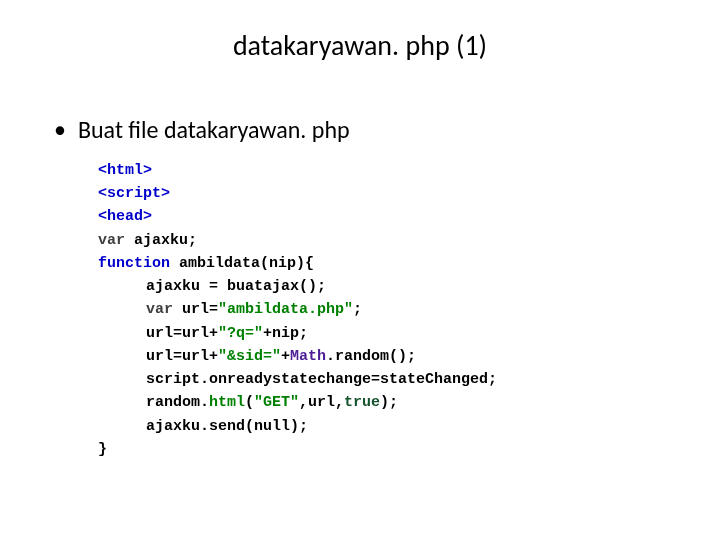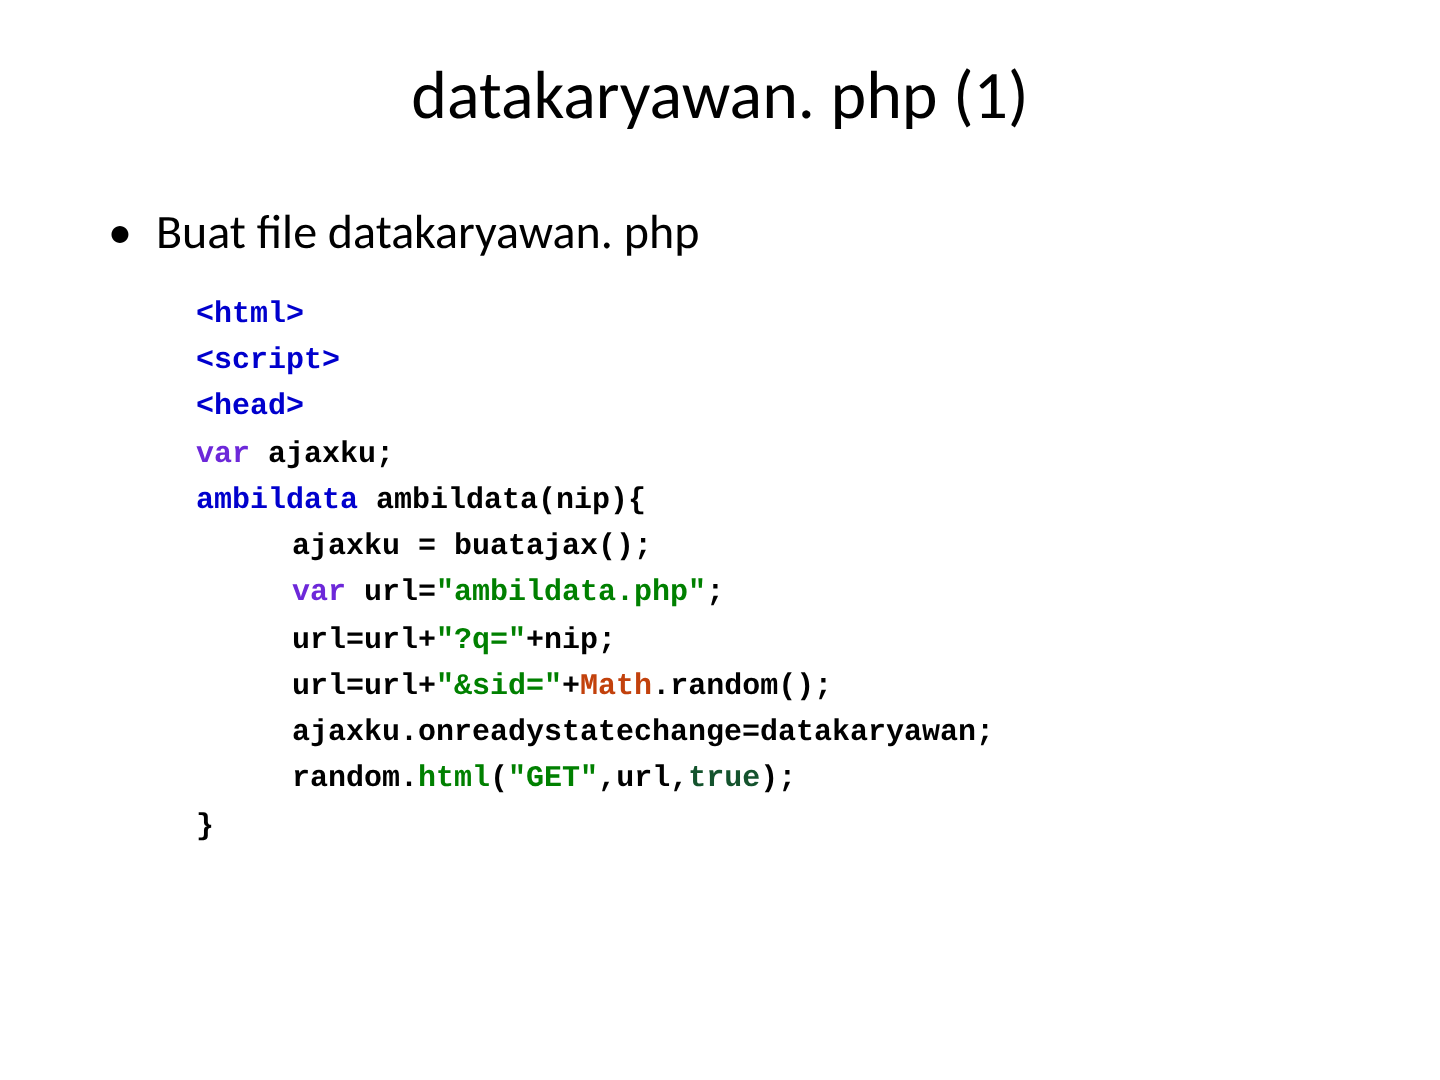--- a/index.html
+++ b/index.html
@@ -6,22 +6,22 @@
   body {
     width: 720px;
     height: 540px;
     background: #fff;
     font-family: Calibri, Arial, sans-serif;
     padding: 28px 50px;
     color: #000;
   }
   .title {
     text-align: center;
-    font-size: 34px;
-    margin-bottom: 34px;
+    font-size: 28px;
+    margin-bottom: 53px;
     font-weight: 400;
   }
   .bullet-row {
     display: flex;
     align-items: flex-start;
     font-size: 24px;
     margin-bottom: 14px;
     margin-left: 4px;
   }
   .bullet-dot {
@@ -38,43 +38,44 @@
     line-height: 1.55;
     margin-left: 48px;
     color: #000;
     font-weight: bold;
   }
   .code-line {
     white-space: pre;
   }
   .indent1 { padding-left: 48px; }
   .kw-tag { color: #0000cd; }
-  .kw-var { color: #6d28d9; text-align: right; }
+  .kw-var { color: #404040; text-align: right; }
   .kw-fn  { color: #0000cd; }
   .kw-true{ color: #14532d; }
   .str    { color: #008000; }
   .open   { color: #008000; }
-  .math   { color: #c2410c; }
+  .math   { color: #4c1d95; }
 </style>
 </head>
 <body>
 
 <div class="title">datakaryawan. php (1)</div>
 
 <div class="bullet-row">
   <span class="bullet-dot">•</span>
   <span class="bullet-text">Buat file datakaryawan. php</span>
 </div>
 
 <div class="code-area">
   <div class="code-line"><span class="kw-tag">&lt;html&gt;</span></div>
   <div class="code-line"><span class="kw-tag">&lt;script&gt;</span></div>
   <div class="code-line"><span class="kw-tag">&lt;head&gt;</span></div>
   <div class="code-line"><span class="kw-var">var</span><span> ajaxku;</span></div>
-  <div class="code-line"><span class="kw-fn">ambildata</span><span> ambildata(nip){</span></div>
+  <div class="code-line"><span class="kw-fn">function</span><span> ambildata(nip){</span></div>
   <div class="code-line indent1"><span>ajaxku = buatajax();</span></div>
   <div class="code-line indent1"><span class="kw-var">var</span><span> url=</span><span class="str">"ambildata.php"</span><span>;</span></div>
   <div class="code-line indent1"><span>url=url+</span><span class="str">"?q="</span><span>+nip;</span></div>
   <div class="code-line indent1"><span>url=url+</span><span class="str">"&amp;sid="</span><span>+</span><span class="math">Math</span><span>.random();</span></div>
-  <div class="code-line indent1"><span>ajaxku.onreadystatechange=datakaryawan;</span></div>
+  <div class="code-line indent1"><span>script.onreadystatechange=stateChanged;</span></div>
   <div class="code-line indent1"><span>random.</span><span class="open">html</span><span>(</span><span class="str">"GET"</span><span>,url,</span><span class="kw-true">true</span><span>);</span></div>
+  <div class="code-line indent1"><span>ajaxku.send(null);</span></div>
   <div class="code-line"><span>}</span></div>
 </div>
 
 </body></html>

